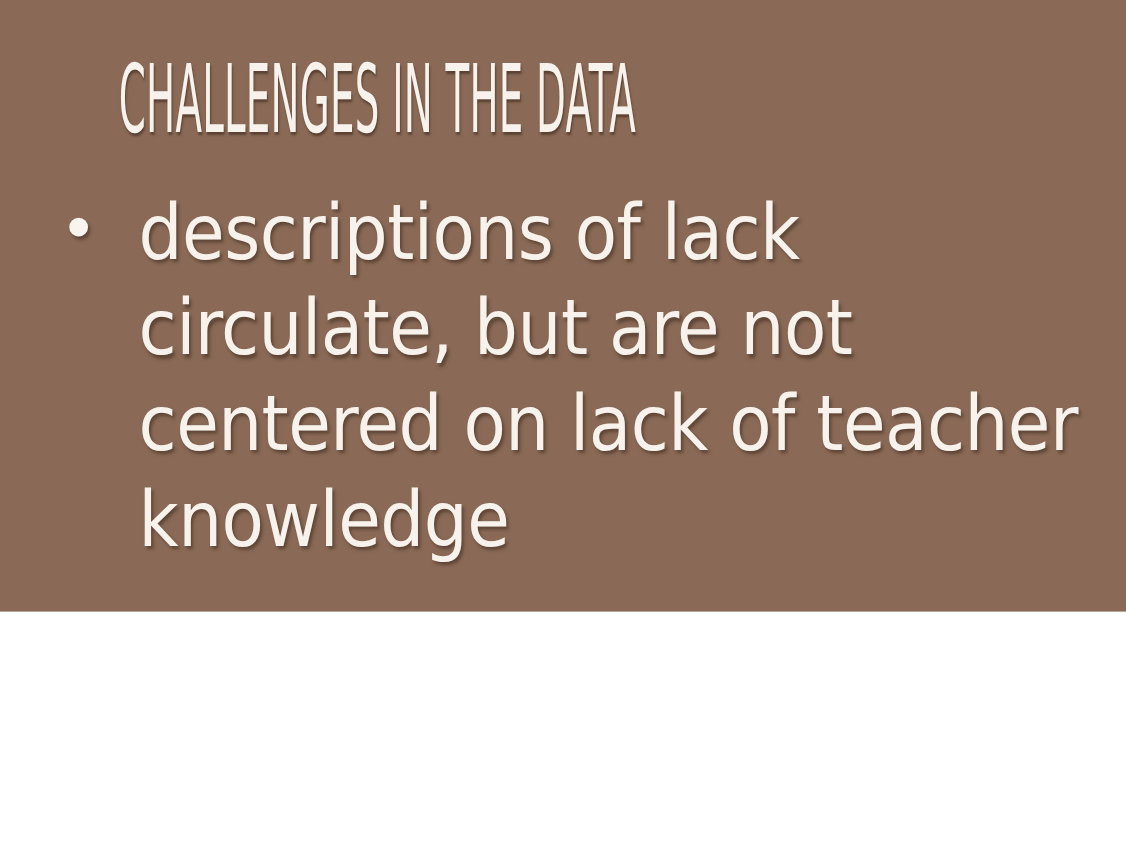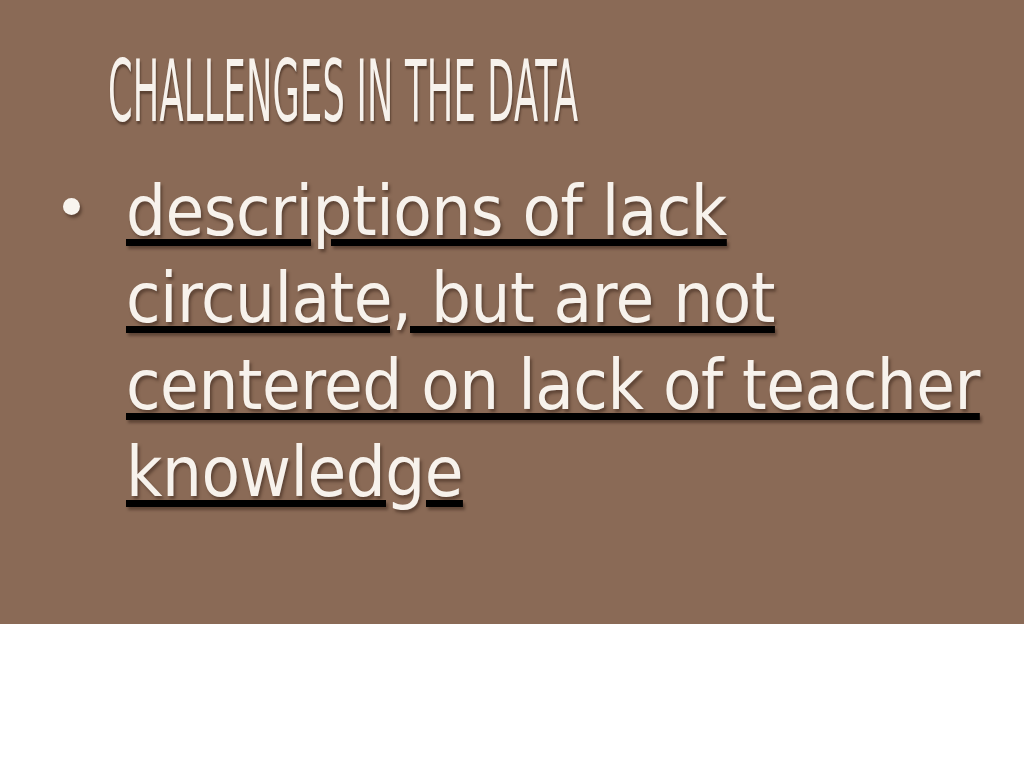--- a/index.html
+++ b/index.html
@@ -9,21 +9,21 @@
   body {
     width: 1024px;
     height: 768px;
     overflow: hidden;
     font-family: "Liberation Sans", sans-serif;
   }
 
   #slide {
     position: relative;
     width: 1024px;
-    height: 624px;
+    height: 556px;
     background: #8a6a56;
     overflow: hidden;
   }
 
   
   #slide-title {
     position: absolute;
     left: 108px;
     top: 48px;
     width: 860px;
@@ -40,21 +40,20 @@
     transform-origin: 0 0;
     text-shadow: 2px 3px 3px rgba(52, 32, 22, 0.55);
   }
 
   
   #body-block {
     position: absolute;
     left: 48px;
     top: 168px;
     width: 940px;
-    text-decoration: underline;
   }
 
   .bullet-row {
     display: flex;
     align-items: flex-start;
   }
 
   .bullet-marker {
     flex: 0 0 auto;
     width: 17px;

